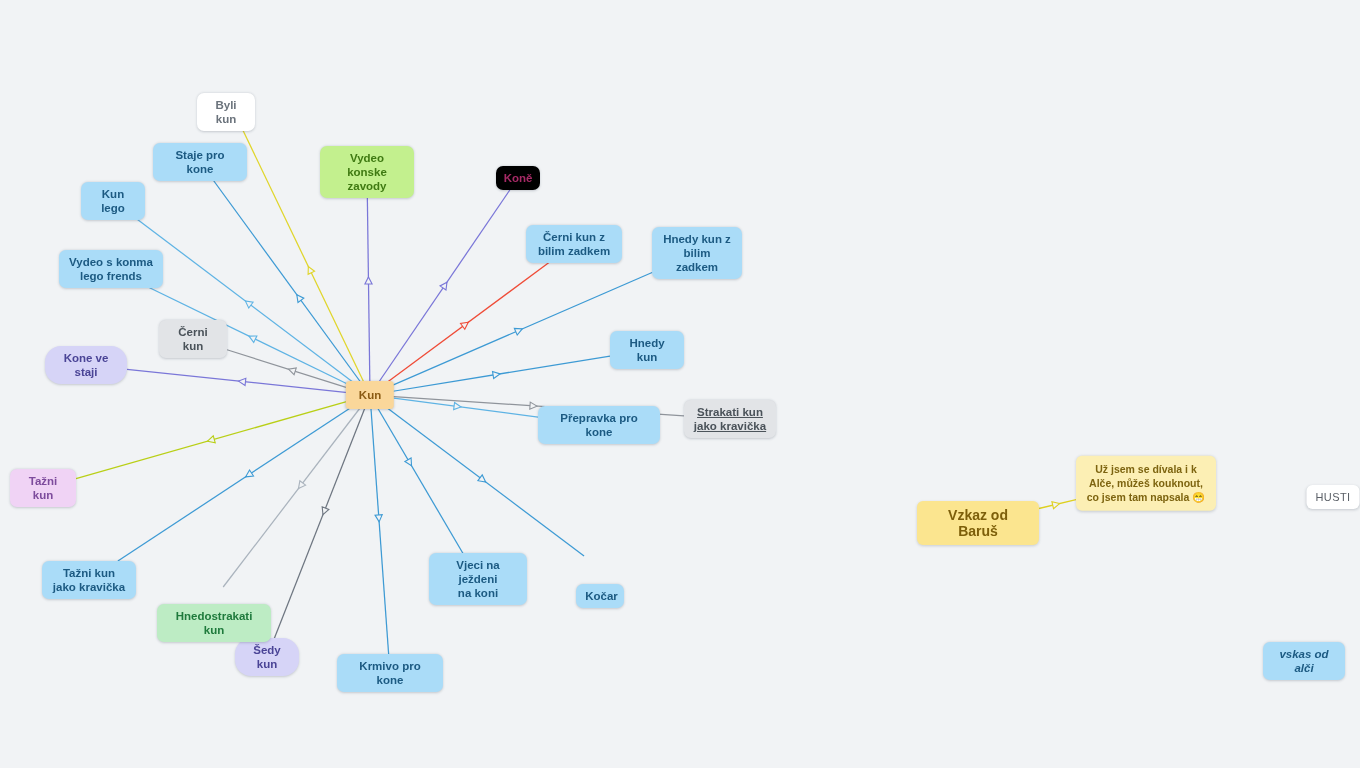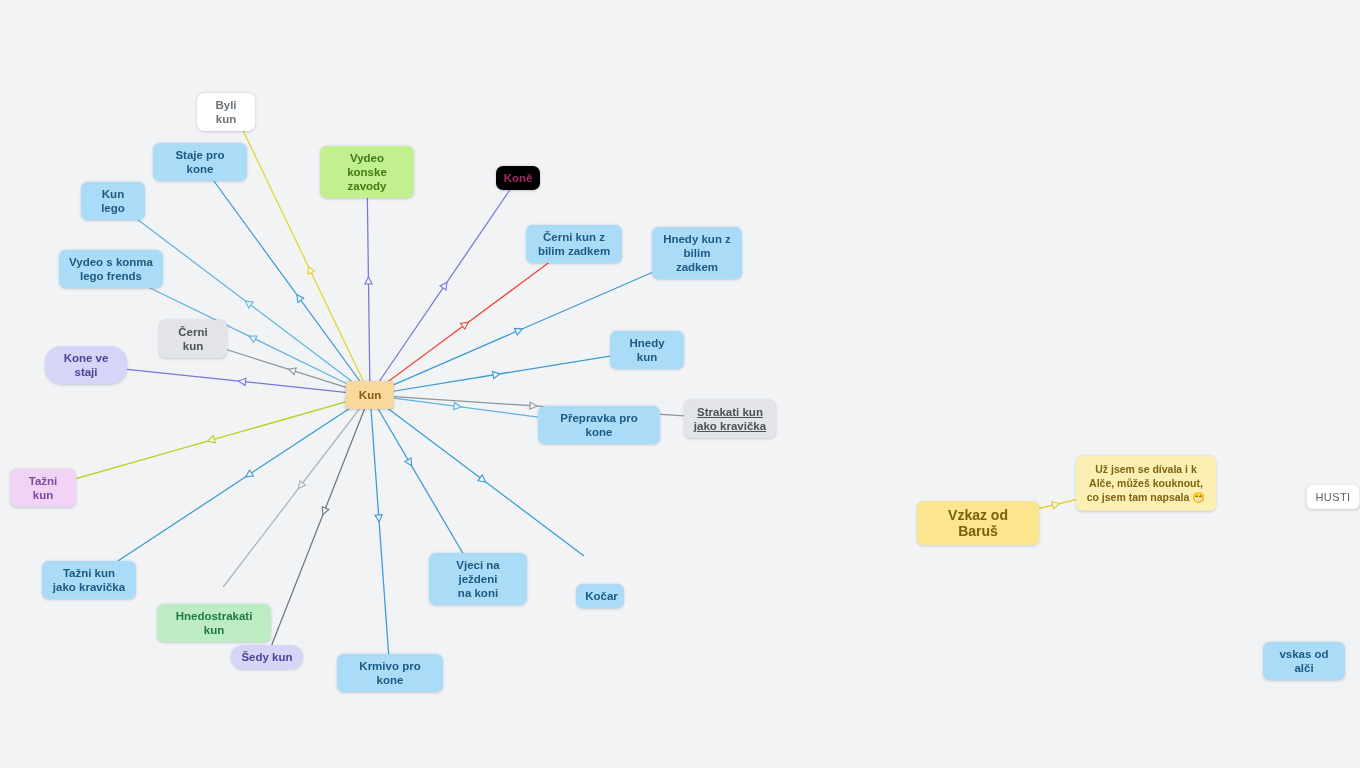--- a/index.html
+++ b/index.html
@@ -156,26 +156,26 @@
       <div class="node c-blue" style="left: 697px; top: 253px; width: 90px; min-height: 37px;">Hnedy kun z
 bilim zadkem</div>
       <div class="node c-blue" style="left: 647px; top: 350px; width: 74px; min-height: 24px;">Hnedy kun</div>
       <div class="node c-gray" style="left: 730px; top: 419px; width: 92px; min-height: 38px; text-decoration: underline;">Strakati kun
 jako kravička</div>
       <div class="node c-blue" style="left: 599px; top: 425px; width: 122px; min-height: 24px;">Přepravka pro kone</div>
       <div class="node c-blue" style="left: 600px; top: 596px; width: 48px; min-height: 24px; padding-left: 12px;">Kočar</div>
       <div class="node c-blue" style="left: 478px; top: 579px; width: 98px; min-height: 38px;">Vjeci na ježdeni
 na koni</div>
       <div class="node c-blue" style="left: 390px; top: 673px; width: 106px; min-height: 24px;">Krmivo pro kone</div>
-      <div class="node c-purple" style="left: 267px; top: 657px; width: 72px; min-height: 24px;">Šedy kun</div>
+      <div class="node c-purple" style="left: 267px; top: 657px; width: 64px; min-height: 24px;">Šedy kun</div>
       <div class="node c-green" style="left: 214px; top: 599px; width: 114px; min-height: 24px; margin-top: 24px;">Hnedostrakati kun</div>
       <div class="node c-blue" style="left: 89px; top: 580px; width: 94px; min-height: 38px;">Tažni kun
 jako kravička</div>
       <div class="node c-pinkv" style="left: 43px; top: 488px; width: 66px; min-height: 24px;">Tažni kun</div>
       <div class="node center c-amber" style="left: 370px; top: 395px;">Kun</div>
       <div class="sticky-label c-yellowstrong" style="left: 978px; top: 523px; width: 122px; min-height: 28px; background: rgb(251, 229, 143); color: rgb(125, 95, 10); padding: 6px 10px; font-size: 14px; font-weight: bold;">Vzkaz od Baruš</div>
       <div class="sticky-label c-note" style="left: 1146px; top: 483px; width: 140px; min-height: 52px; background: rgb(252, 239, 180); color: rgb(125, 100, 16); padding: 6px 10px; font-size: 10.5px; font-weight: bold; line-height: 1.35;">Už jsem se dívala i k
 Alče, můžeš kouknout,
 co jsem tam napsala 😁</div>
       <div class="husti-chip" style="left: 1333px; top: 497px;">HUSTI</div>
-      <div class="node c-blue" style="left: 1304px; top: 661px; width: 82px; min-height: 24px;">vskas od alči</div>
+      <div class="node c-blue" style="left: 1304px; top: 661px; width: 82px; min-height: 24px; font-style: italic;">vskas od alči</div>
     </div>
 </div>
 
 </body></html>

